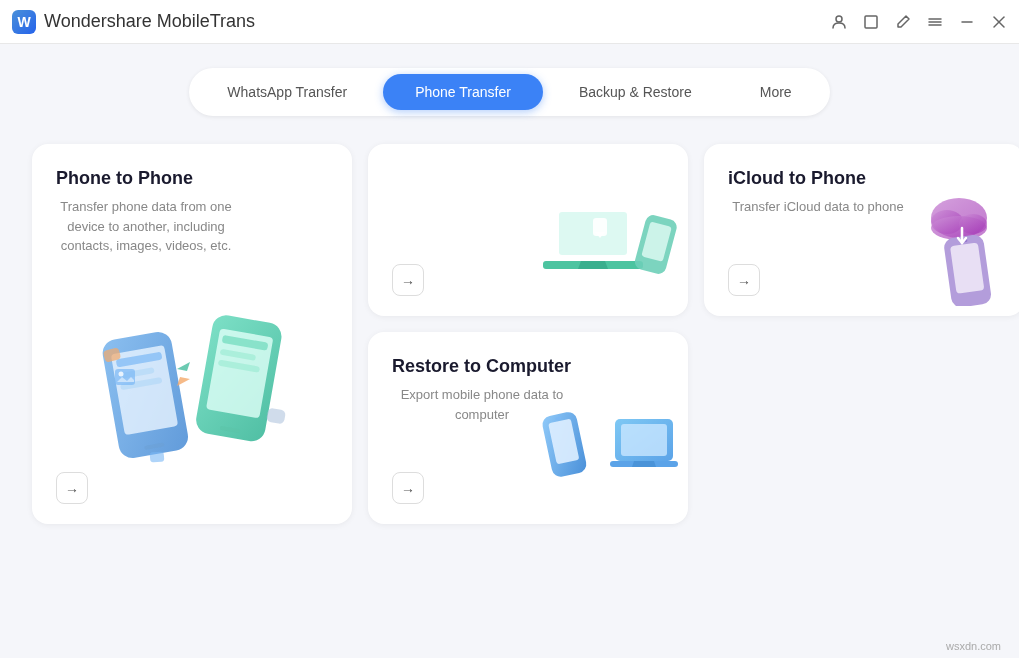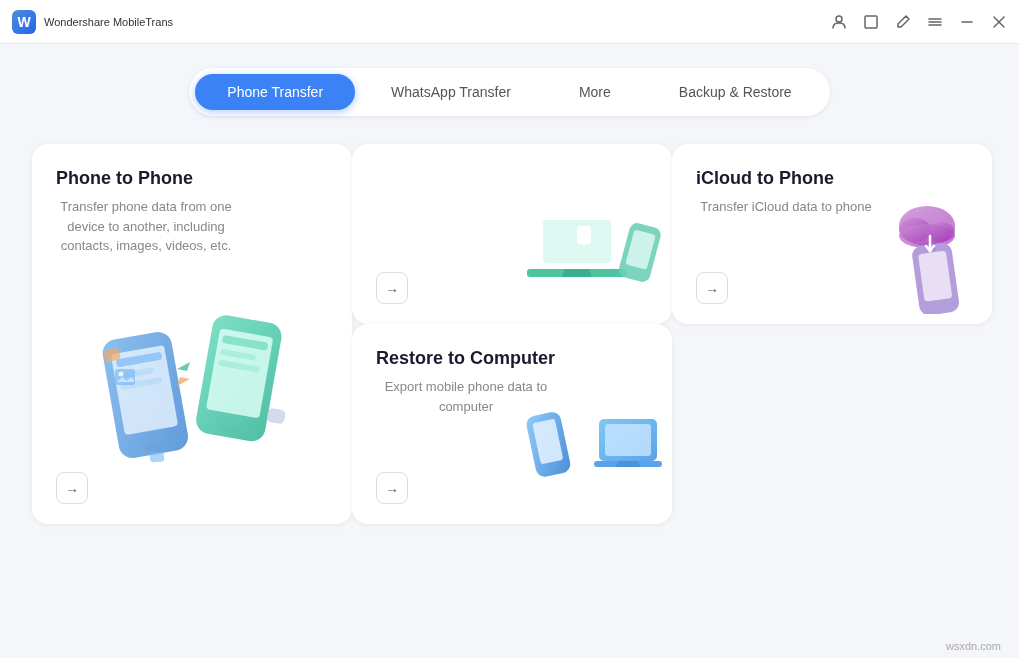--- a/index.html
+++ b/index.html
@@ -33,21 +33,21 @@
       background: linear-gradient(135deg, #4a90d9, #2563eb);
       border-radius: 6px;
       display: flex;
       align-items: center;
       justify-content: center;
       font-size: 14px;
       color: white;
       font-weight: bold;
     }
     .app-title {
-      font-size: 11px;
+      font-size: 18px;
       color: #333;
       font-weight: 500;
     }
     .title-bar-controls {
       display: flex;
       align-items: center;
       gap: 16px;
     }
     .title-bar-btn {
       width: 16px;
@@ -94,21 +94,21 @@
       background: #3b82f6;
       color: #fff;
       box-shadow: 0 2px 8px rgba(59,130,246,0.4);
     }
 
     
     .cards-grid {
       display: grid;
       grid-template-columns: 320px 320px 320px;
       grid-template-rows: auto auto;
-      gap: 0;
+      gap: 16px;
       width: 100%;
       max-width: 990px;
     }
 
     .card {
       background: #fff;
       border-radius: 16px;
       padding: 24px;
       position: relative;
       overflow: hidden;
@@ -245,24 +245,24 @@
           <line x1="3" y1="3" x2="13" y2="13" stroke="#666" stroke-width="1.5" stroke-linecap="round"></line>
           <line x1="13" y1="3" x2="3" y2="13" stroke="#666" stroke-width="1.5" stroke-linecap="round"></line>
         </svg>
     </div>
   </div>
 </div>
 
 <div class="main">
 
   <div class="nav-tabs">
+    <div class="nav-tab">WhatsApp Transfer</div>
     <div class="nav-tab active">Phone Transfer</div>
-    <div class="nav-tab">WhatsApp Transfer</div>
+    <div class="nav-tab">Backup &amp; Restore</div>
     <div class="nav-tab">More</div>
-    <div class="nav-tab">Backup &amp; Restore</div>
   </div>
 
   <div class="cards-grid">
 
     <div class="card card-large">
       <div class="card-title">Phone to Phone</div>
       <div class="card-desc">Transfer phone data from one device to another, including contacts, images, videos, etc.</div>
 
       <svg class="phone-illustration illustration" viewBox="0 0 220 180" fill="none" xmlns="http://www.w3.org/2000/svg">
 

